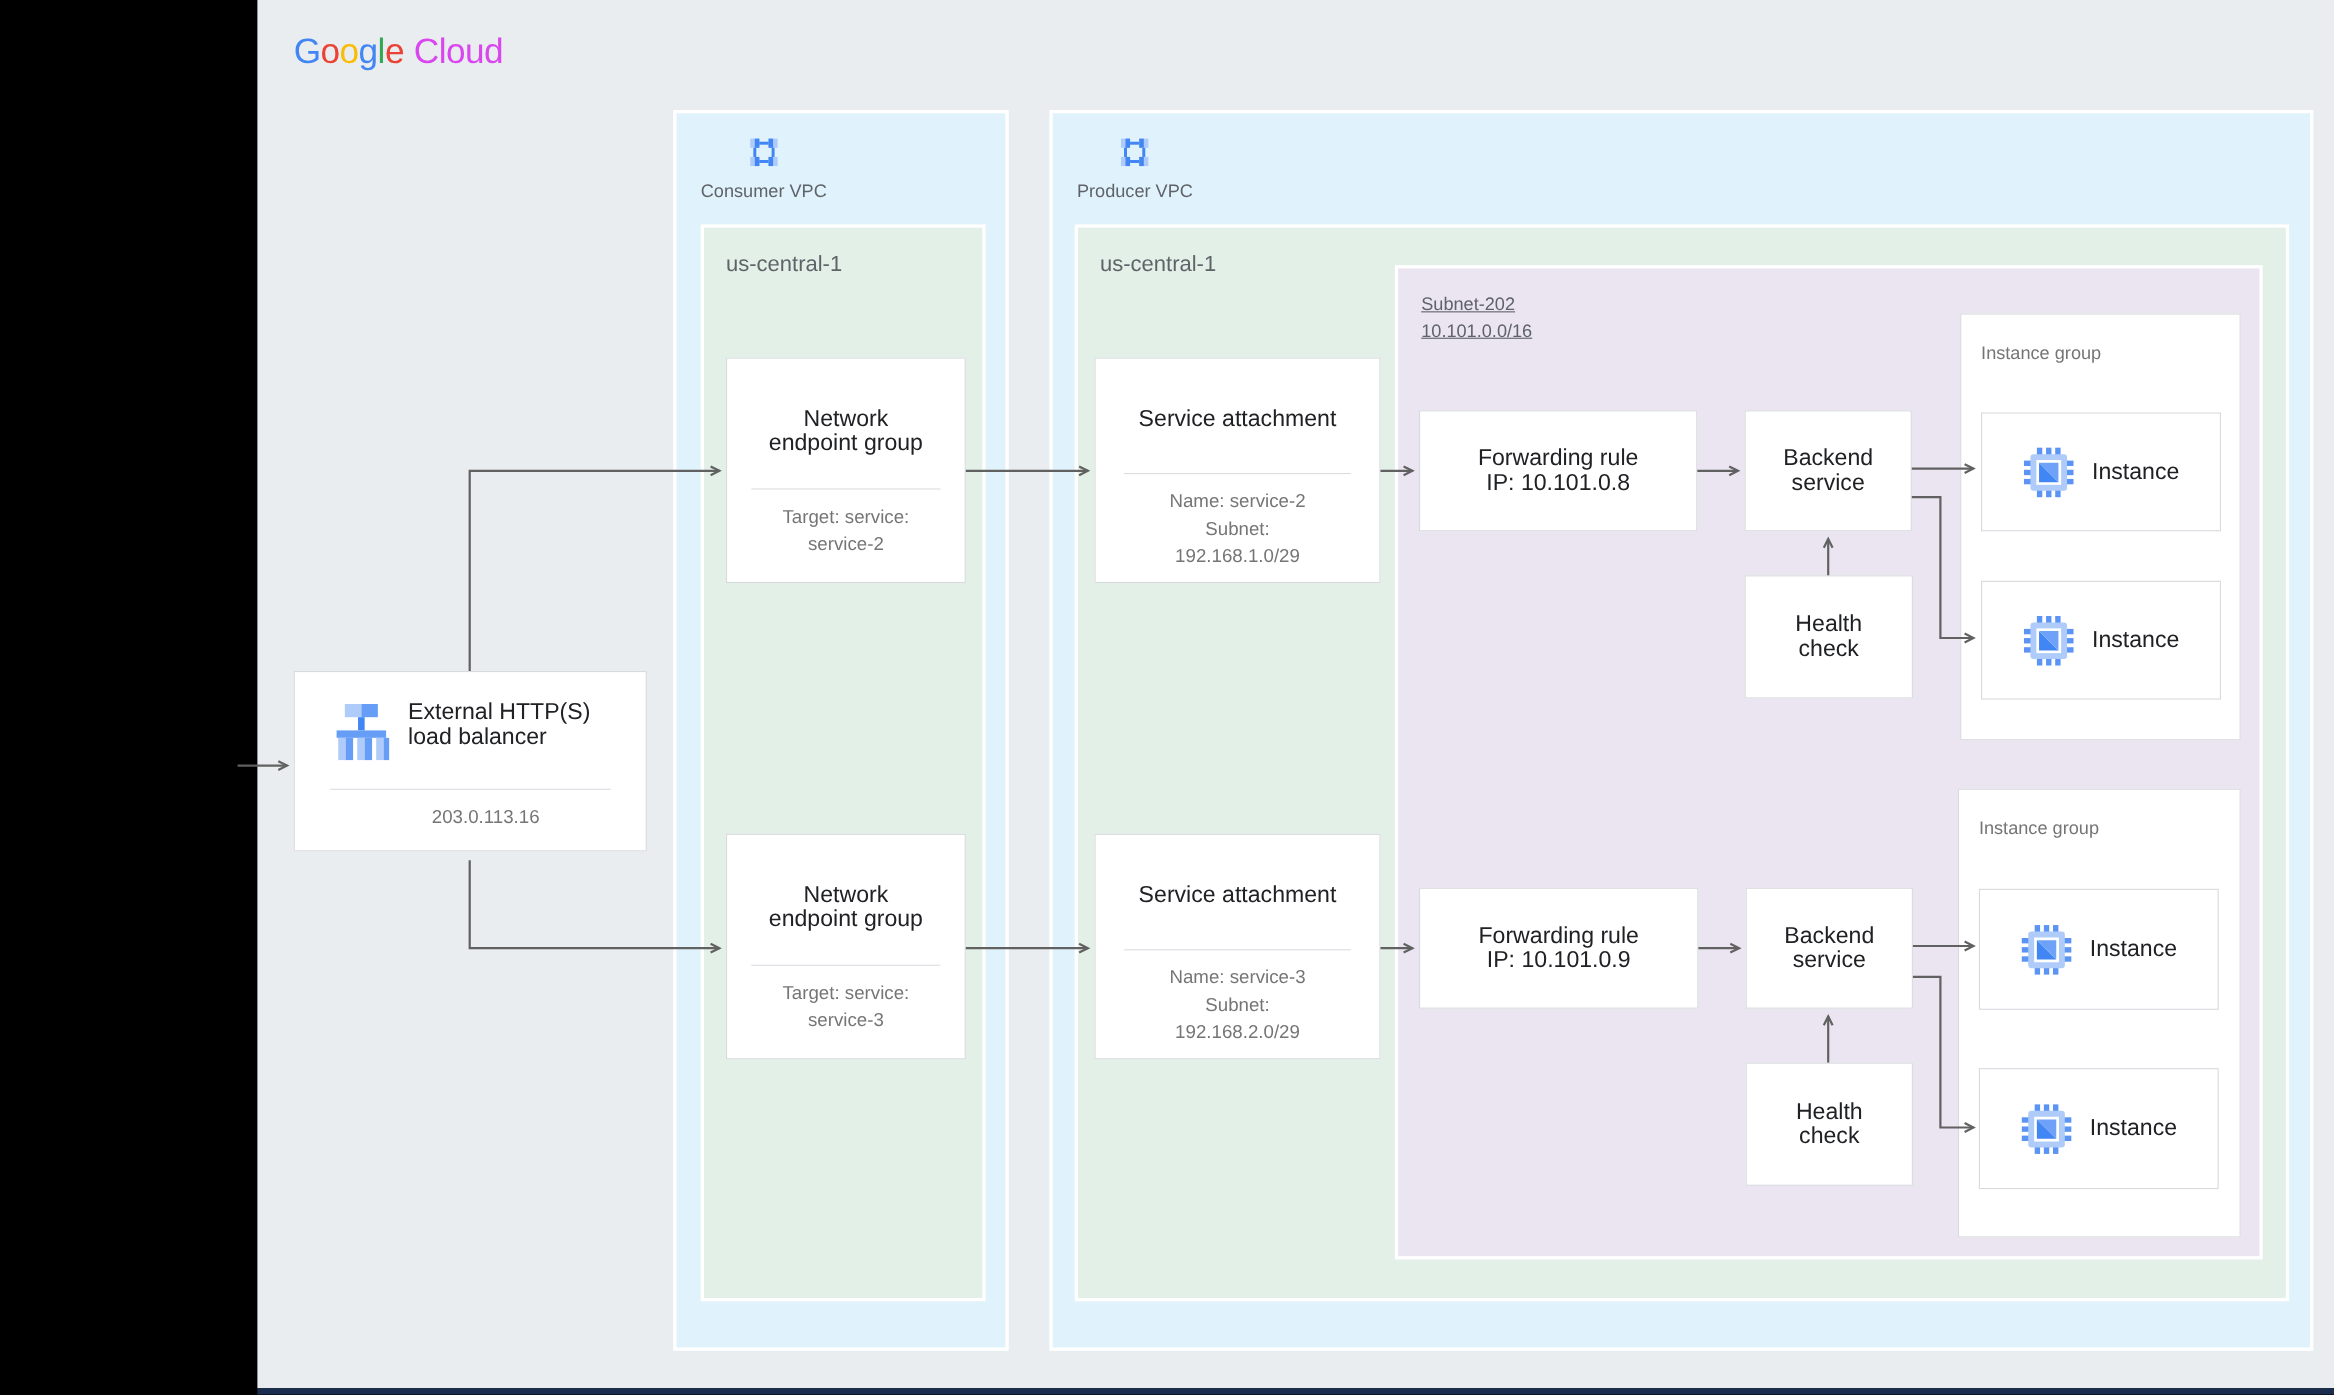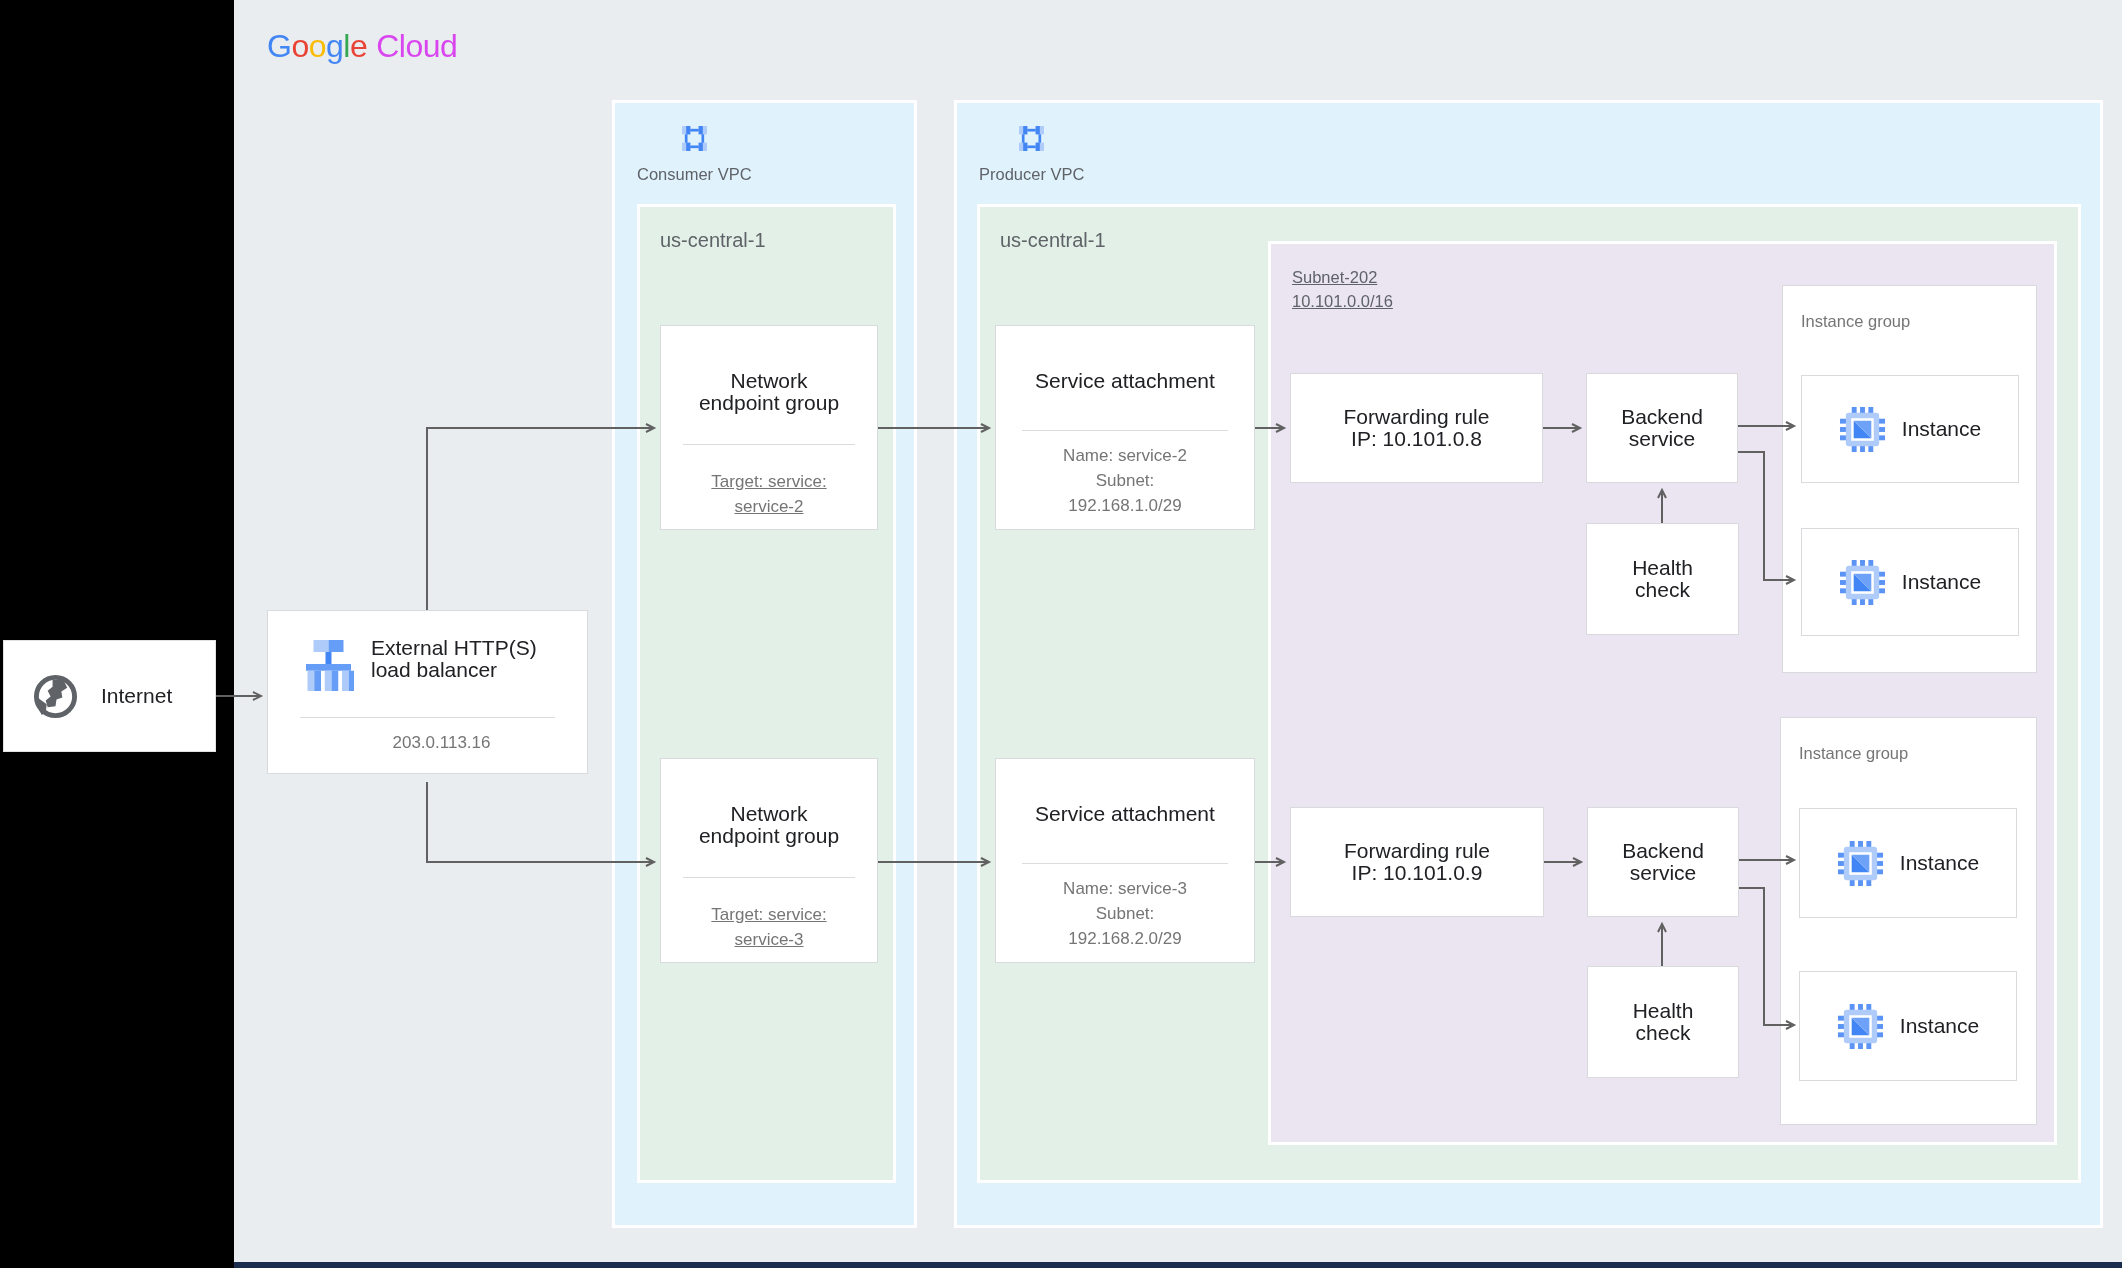--- a/index.html
+++ b/index.html
@@ -38,21 +38,21 @@
   #internet-box .title{font-size:21px;}
 
   #lb-box{left:267px;top:610px;width:321px;height:164px;text-align:left;}
   .lb-head{display:flex;align-items:flex-start;gap:17px;padding:26px 0 0 32px;}
   .lb-head .title{text-align:left;}
   #lb-box .hr{margin-top:23px;}
   #lb-box .sub{margin-top:12px;text-align:center;margin-left:28px;}
 
   .neg{padding-top:44px;}
   .neg .hr{margin-top:30px;}
-  .neg .sub{margin-top:24px;text-decoration:underline;}
+  .neg .sub{margin-top:12px;}
   #neg1{left:660px;top:325px;width:218px;height:205px;}
   #neg2{left:660px;top:758px;width:218px;height:205px;}
 
   .sa{padding-top:44px;}
   .sa .hr{margin-top:38px;}
   .sa .sub{margin-top:12px;}
   #sa1{left:995px;top:325px;width:260px;height:205px;}
   #sa2{left:995px;top:758px;width:260px;height:205px;}
 
   .center-node{display:flex;align-items:center;justify-content:center;}
@@ -135,28 +135,20 @@
   </div>
   <div class="region" id="producer-region">
     <div class="region-label">us-central-1</div>
   </div>
 
   <div class="subnet">
     <div class="subnet-label">Subnet-202
 10.101.0.0/16</div>
   </div>
 
-  <div class="node" id="internet-box">
-    <svg width="47" height="47" viewBox="0 0 48 48">
-      <circle cx="24" cy="24" r="19.5" fill="none" stroke="#5f6368" stroke-width="5"></circle>
-      <path fill="#5f6368" d="M21 7 h11 l4 8 -6 4 1 6 -6 2 -1 7 -8 1 -2 -7 5 -4 -3 -6 5 -4 z"></path>
-      <path fill="#5f6368" d="M7 26 l8 6 -1 8 -4 3 a19.5 19.5 0 0 1 -4 -10 z"></path>
-    </svg>
-    <span class="title">Internet</span>
-  </div>
 
   <div class="node" id="lb-box">
     <div class="lb-head">
       <svg width="54" height="57" viewBox="0 0 72 76">
         <rect x="18" y="4" width="20" height="16" fill="#aecbfa"></rect>
         <rect x="38" y="4" width="20" height="16" fill="#669df6"></rect>
         <rect x="34" y="20" width="8" height="16" fill="#4285f4"></rect>
         <rect x="8" y="36" width="60" height="9" fill="#669df6"></rect>
         <rect x="10" y="45" width="9" height="27" fill="#aecbfa"></rect>
           <rect x="19" y="45" width="9" height="27" fill="#669df6"></rect>

